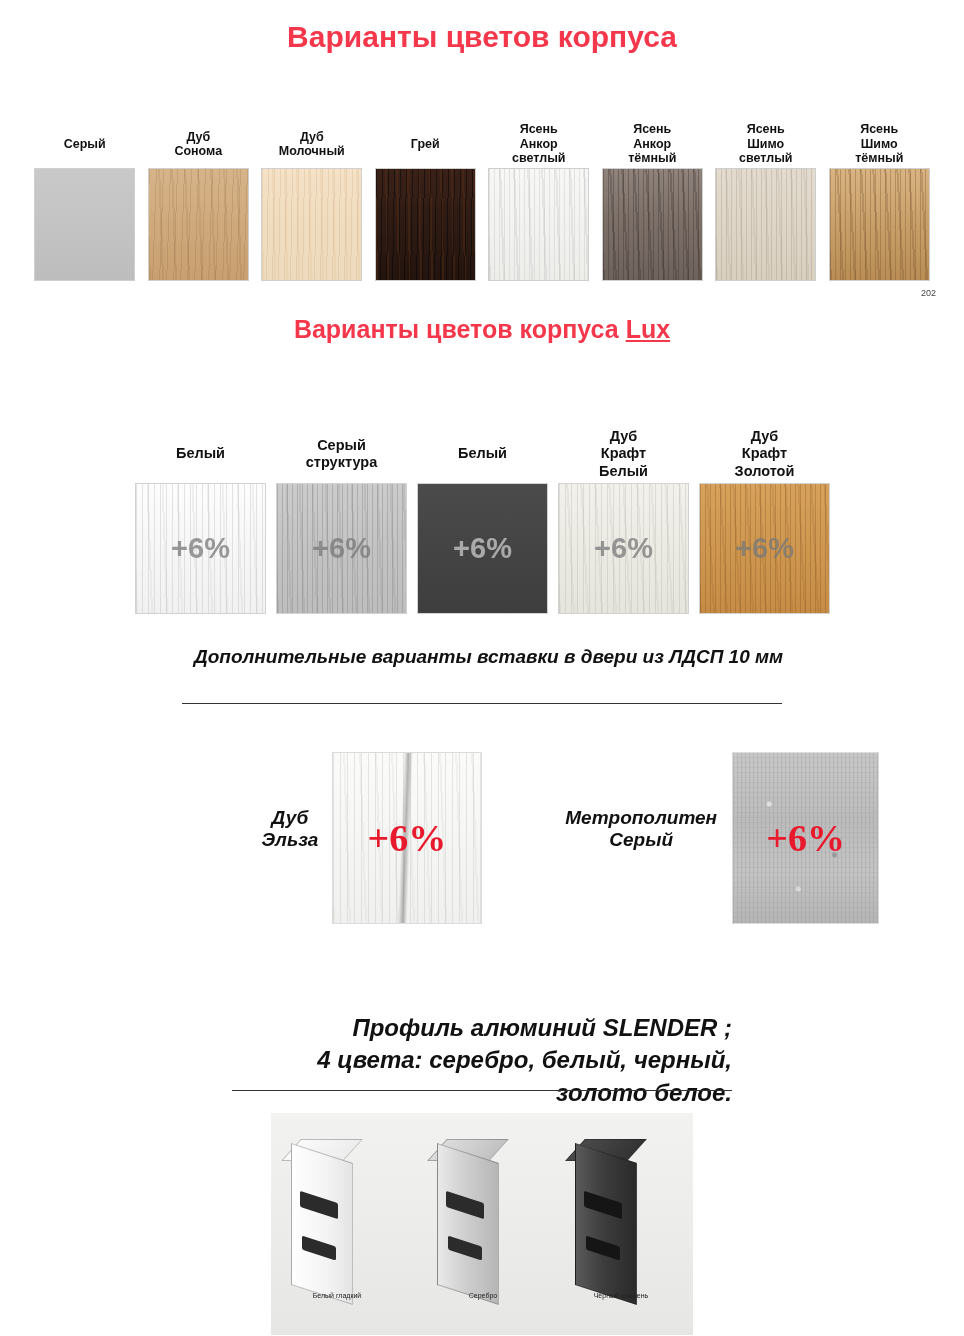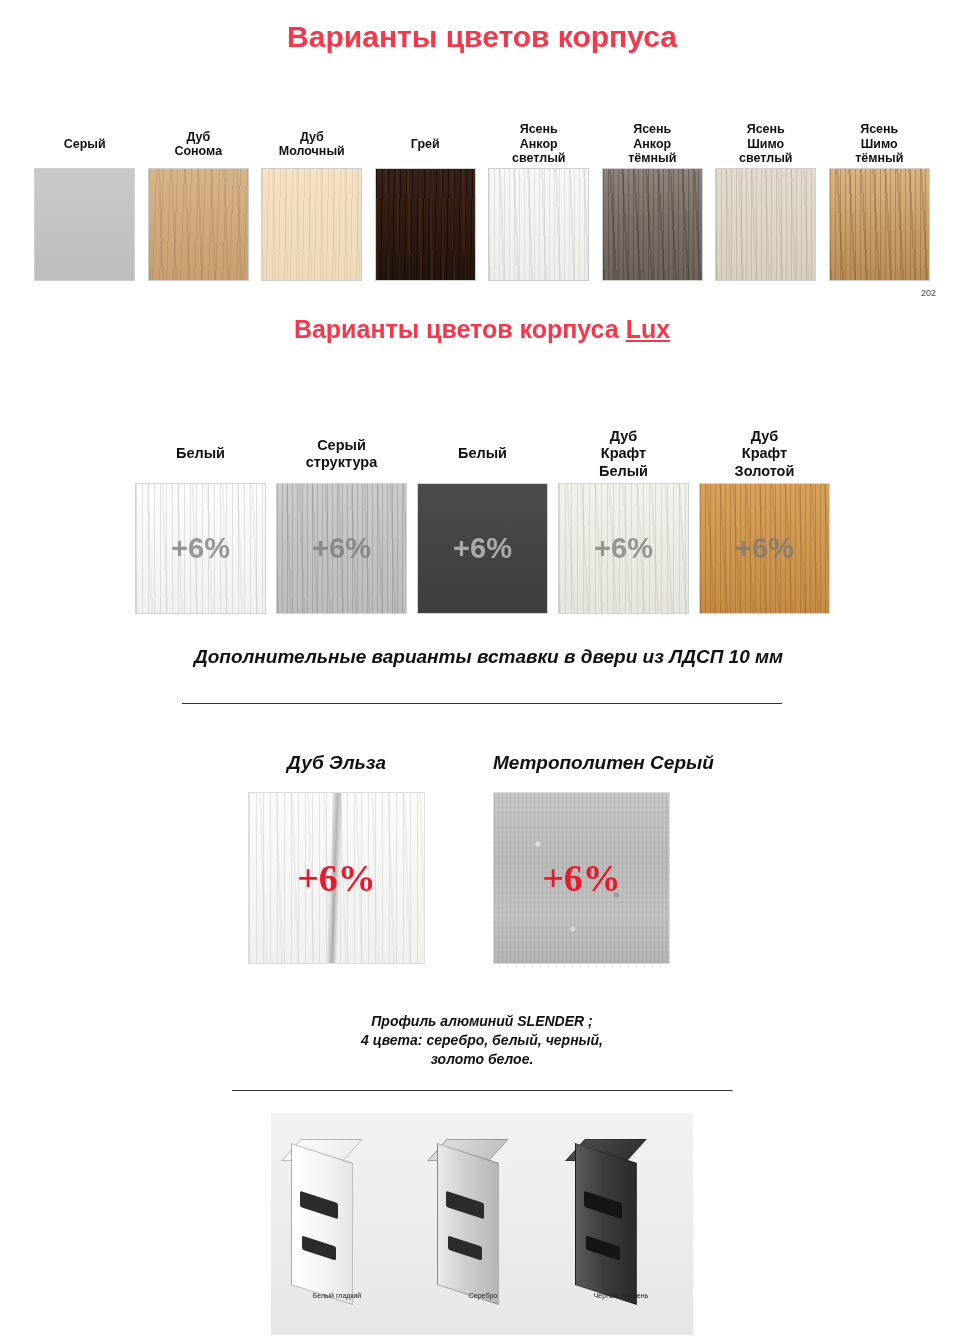--- a/index.html
+++ b/index.html
@@ -221,21 +221,22 @@
   #insert-row {
     position: absolute;
     top: 752px;
     left: 248px;
     width: 500px;
     display: flex;
     gap: 68px;
   }
   .insert-cell {
     display: flex;
-    flex-direction: column;
+    flex-direction: row;
+    align-items: center;
   }
   .insert-label {
     font-size: 19px;
     font-weight: bold;
     font-style: italic;
     text-align: center;
     margin-bottom: 18px;
   }
   .insert-swatch {
     width: 177px;
@@ -269,22 +270,22 @@
       repeating-linear-gradient(0deg, rgba(160,160,160,.18) 0 1px, rgba(255,255,255,0) 1px 5px),
       linear-gradient(180deg,#c8c8c8 0%, #bcbcbc 40%, #c4c4c4 70%, #b6b6b6 100%);
   }
 
   
   #profile-caption {
     position: absolute;
     top: 1012px;
     left: 232px;
     width: 500px;
-    text-align: center;
-    font-size: 14px;
+    text-align: right;
+    font-size: 24px;
     font-weight: bold;
     font-style: italic;
     line-height: 1.35;
   }
   #profile-rule {
     position: absolute;
     top: 1090px;
     left: 232px;
     width: 500px;
     border-top: 1px solid #333;

